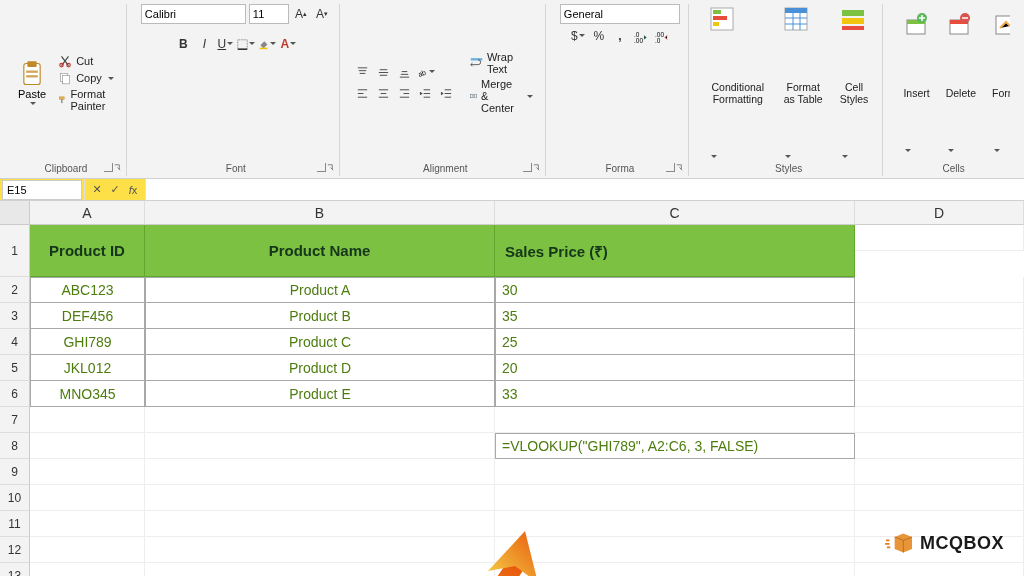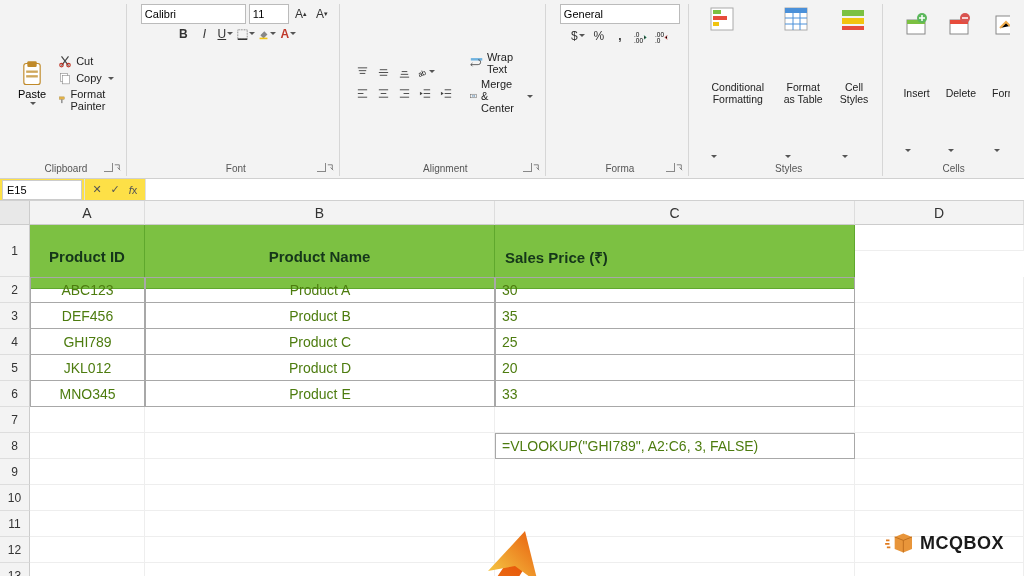--- a/index.html
+++ b/index.html
@@ -171,21 +171,21 @@
   .cB { width:350px; }
   .cC { width:360px; }
   .cD { width:169px; }
 
   
   .thcell {
     background:#7cc142;
     color:#15361a;
     font-weight:700;
     font-size:15px;
-    height:64px;
+    height:52px;
     justify-content:center;
     border-right:1px solid #5fa82d;
     border-bottom:1px solid #5fa82d;
   }
   .row-line.header { height:52px; }
   .row-line.header .rowh { height:52px; }
   .thC { justify-content:flex-start; padding-left:10px; }
   .tdata {
     border:1px solid #a8a8a8;
     border-top:none;
@@ -267,21 +267,21 @@
       </div>
     </div>
     <div class="group-label">Clipboard</div>
     <span class="group-launcher"><svg viewBox="0 0 10 10">
           <path d="M2 2h5v5" fill="none" stroke="#777"></path>
           <path d="M5 5l3 3" stroke="#777"></path>
         </svg></span>
   </div>
 
   <div class="group">
-    <div class="group-body stack" style="gap:1px;">
+    <div class="group-body stack" style="gap:11px;">
       <div class="row">
         <input class="font-select" value="Calibri" style="">
         <input class="size-select" value="11" style="">
         <div class="ico-box" title="Increase Font">A<sup style="font-size:7px">▴</sup></div>
         <div class="ico-box" title="Decrease Font">A<sup style="font-size:7px">▾</sup></div>
       </div>
       <div class="row">
         <div class="ico-box">
             <b>B</b>
           </div>

